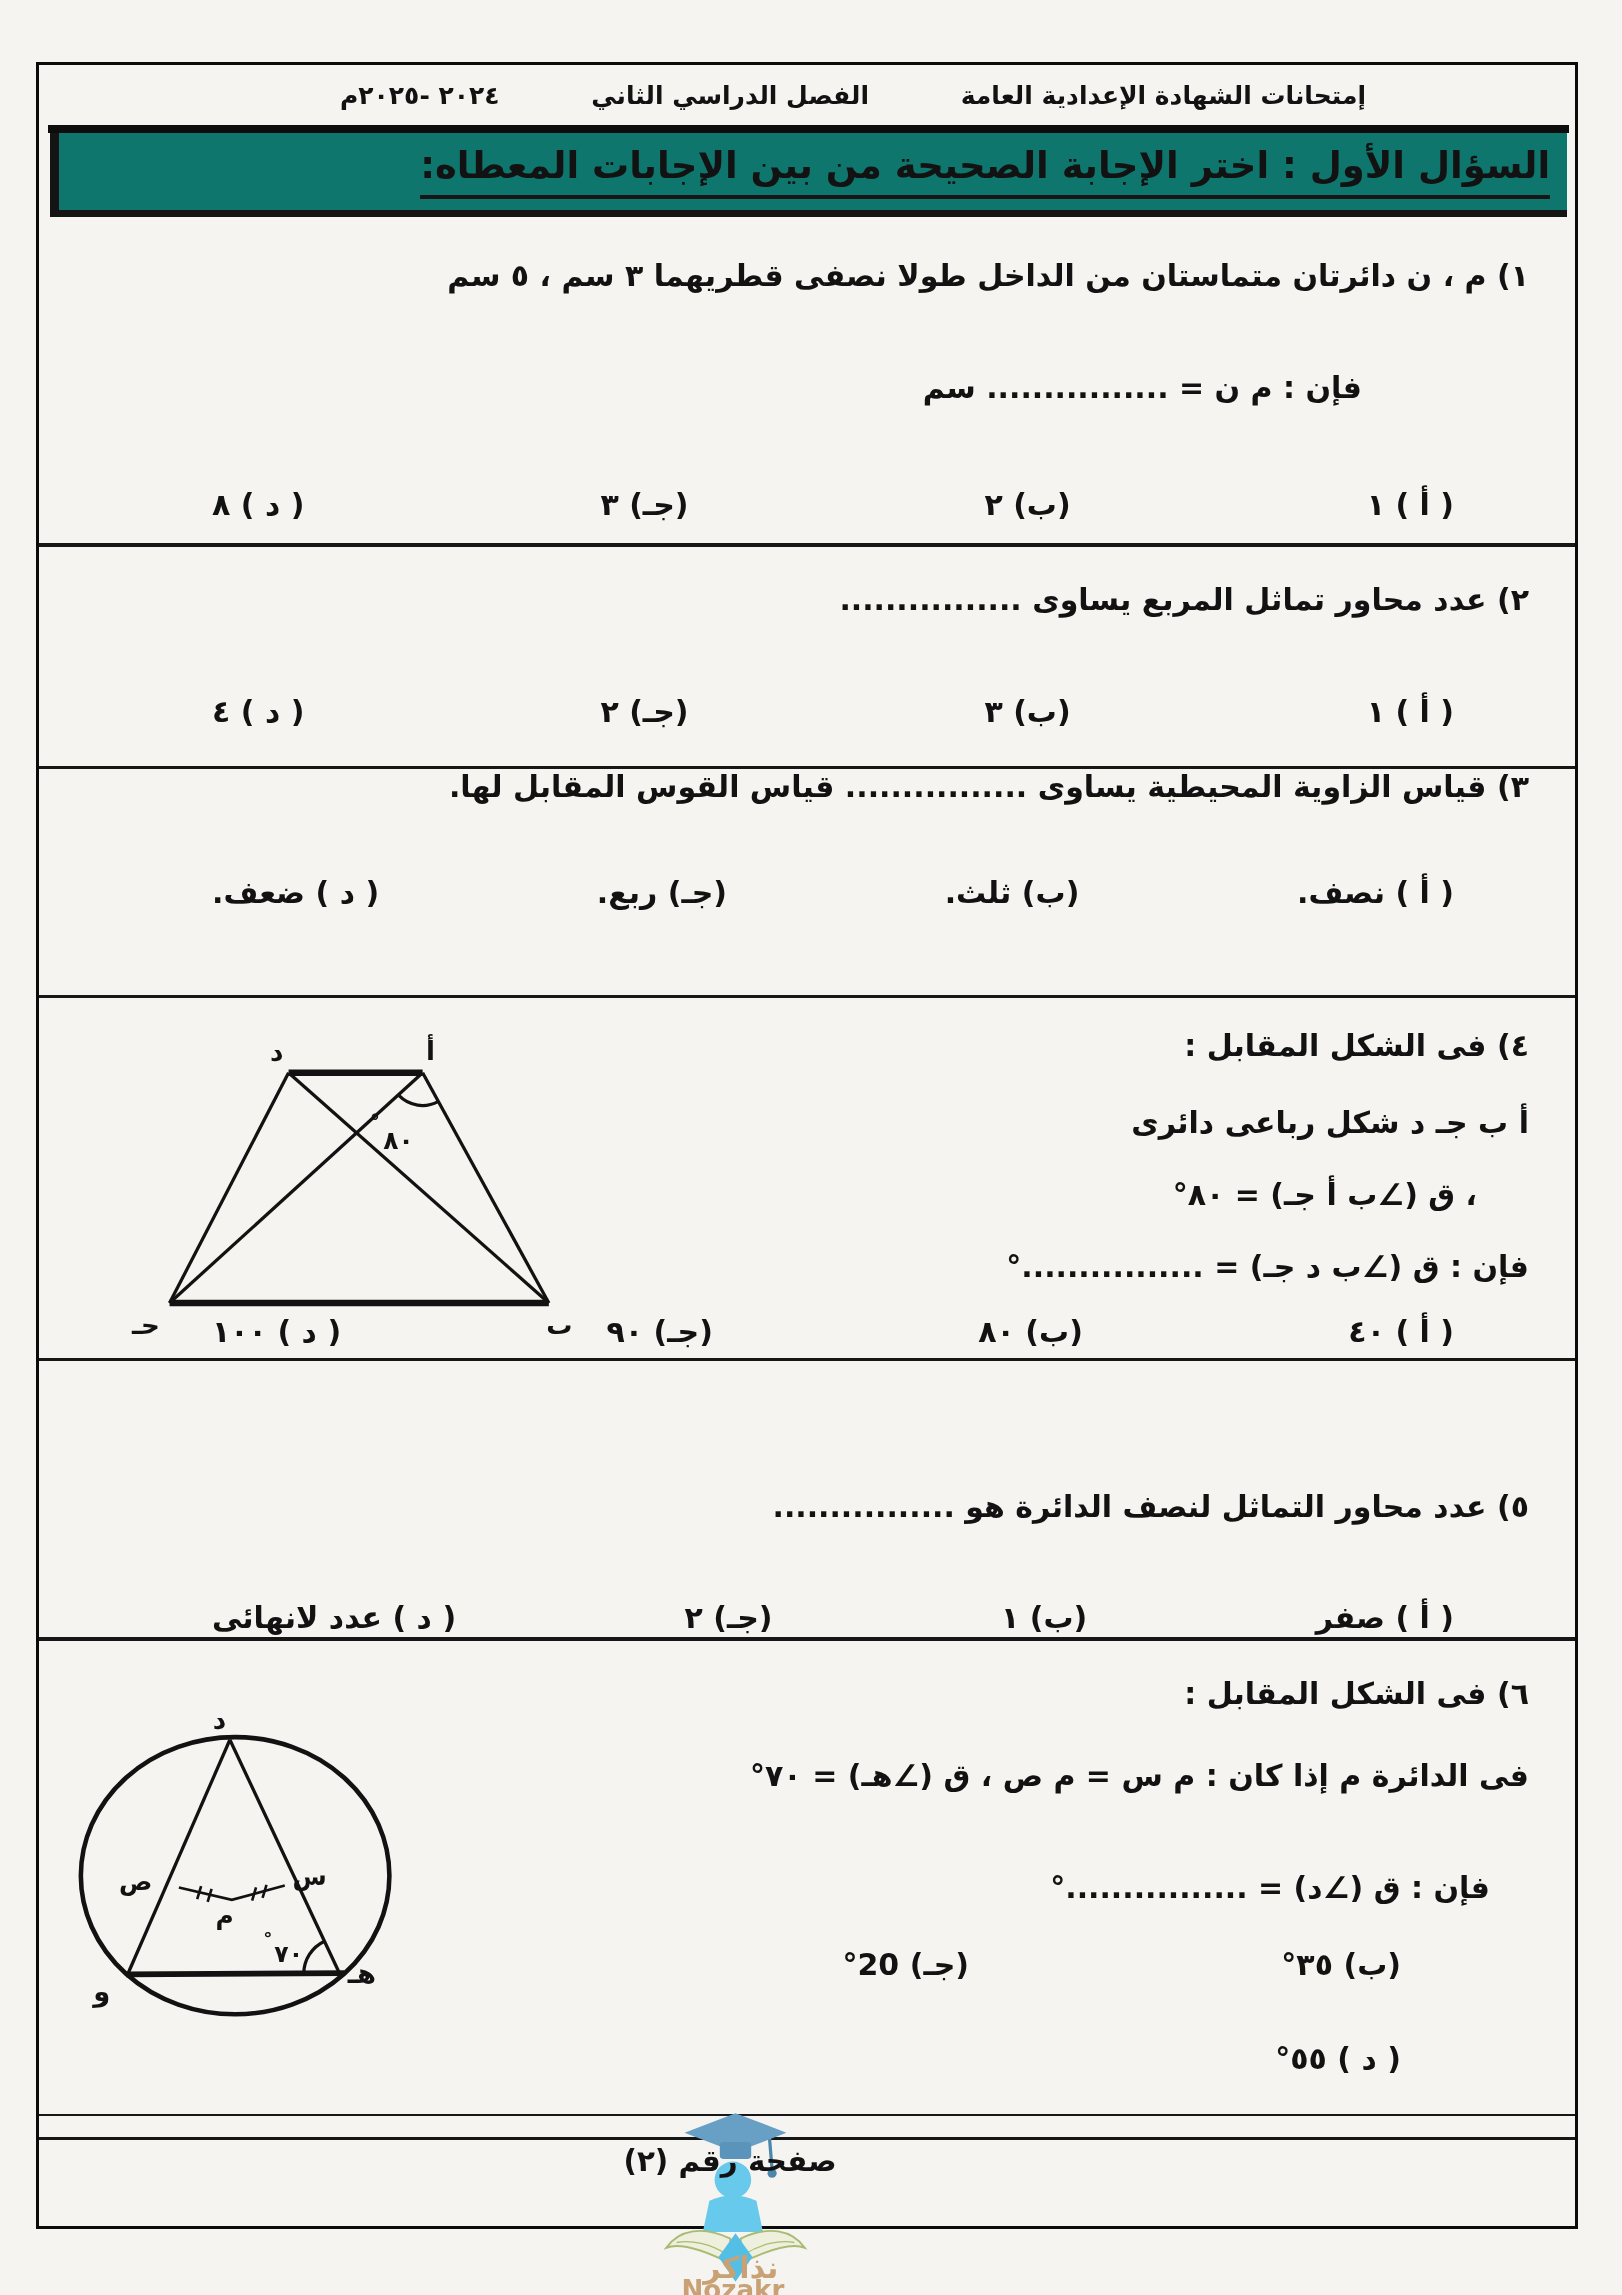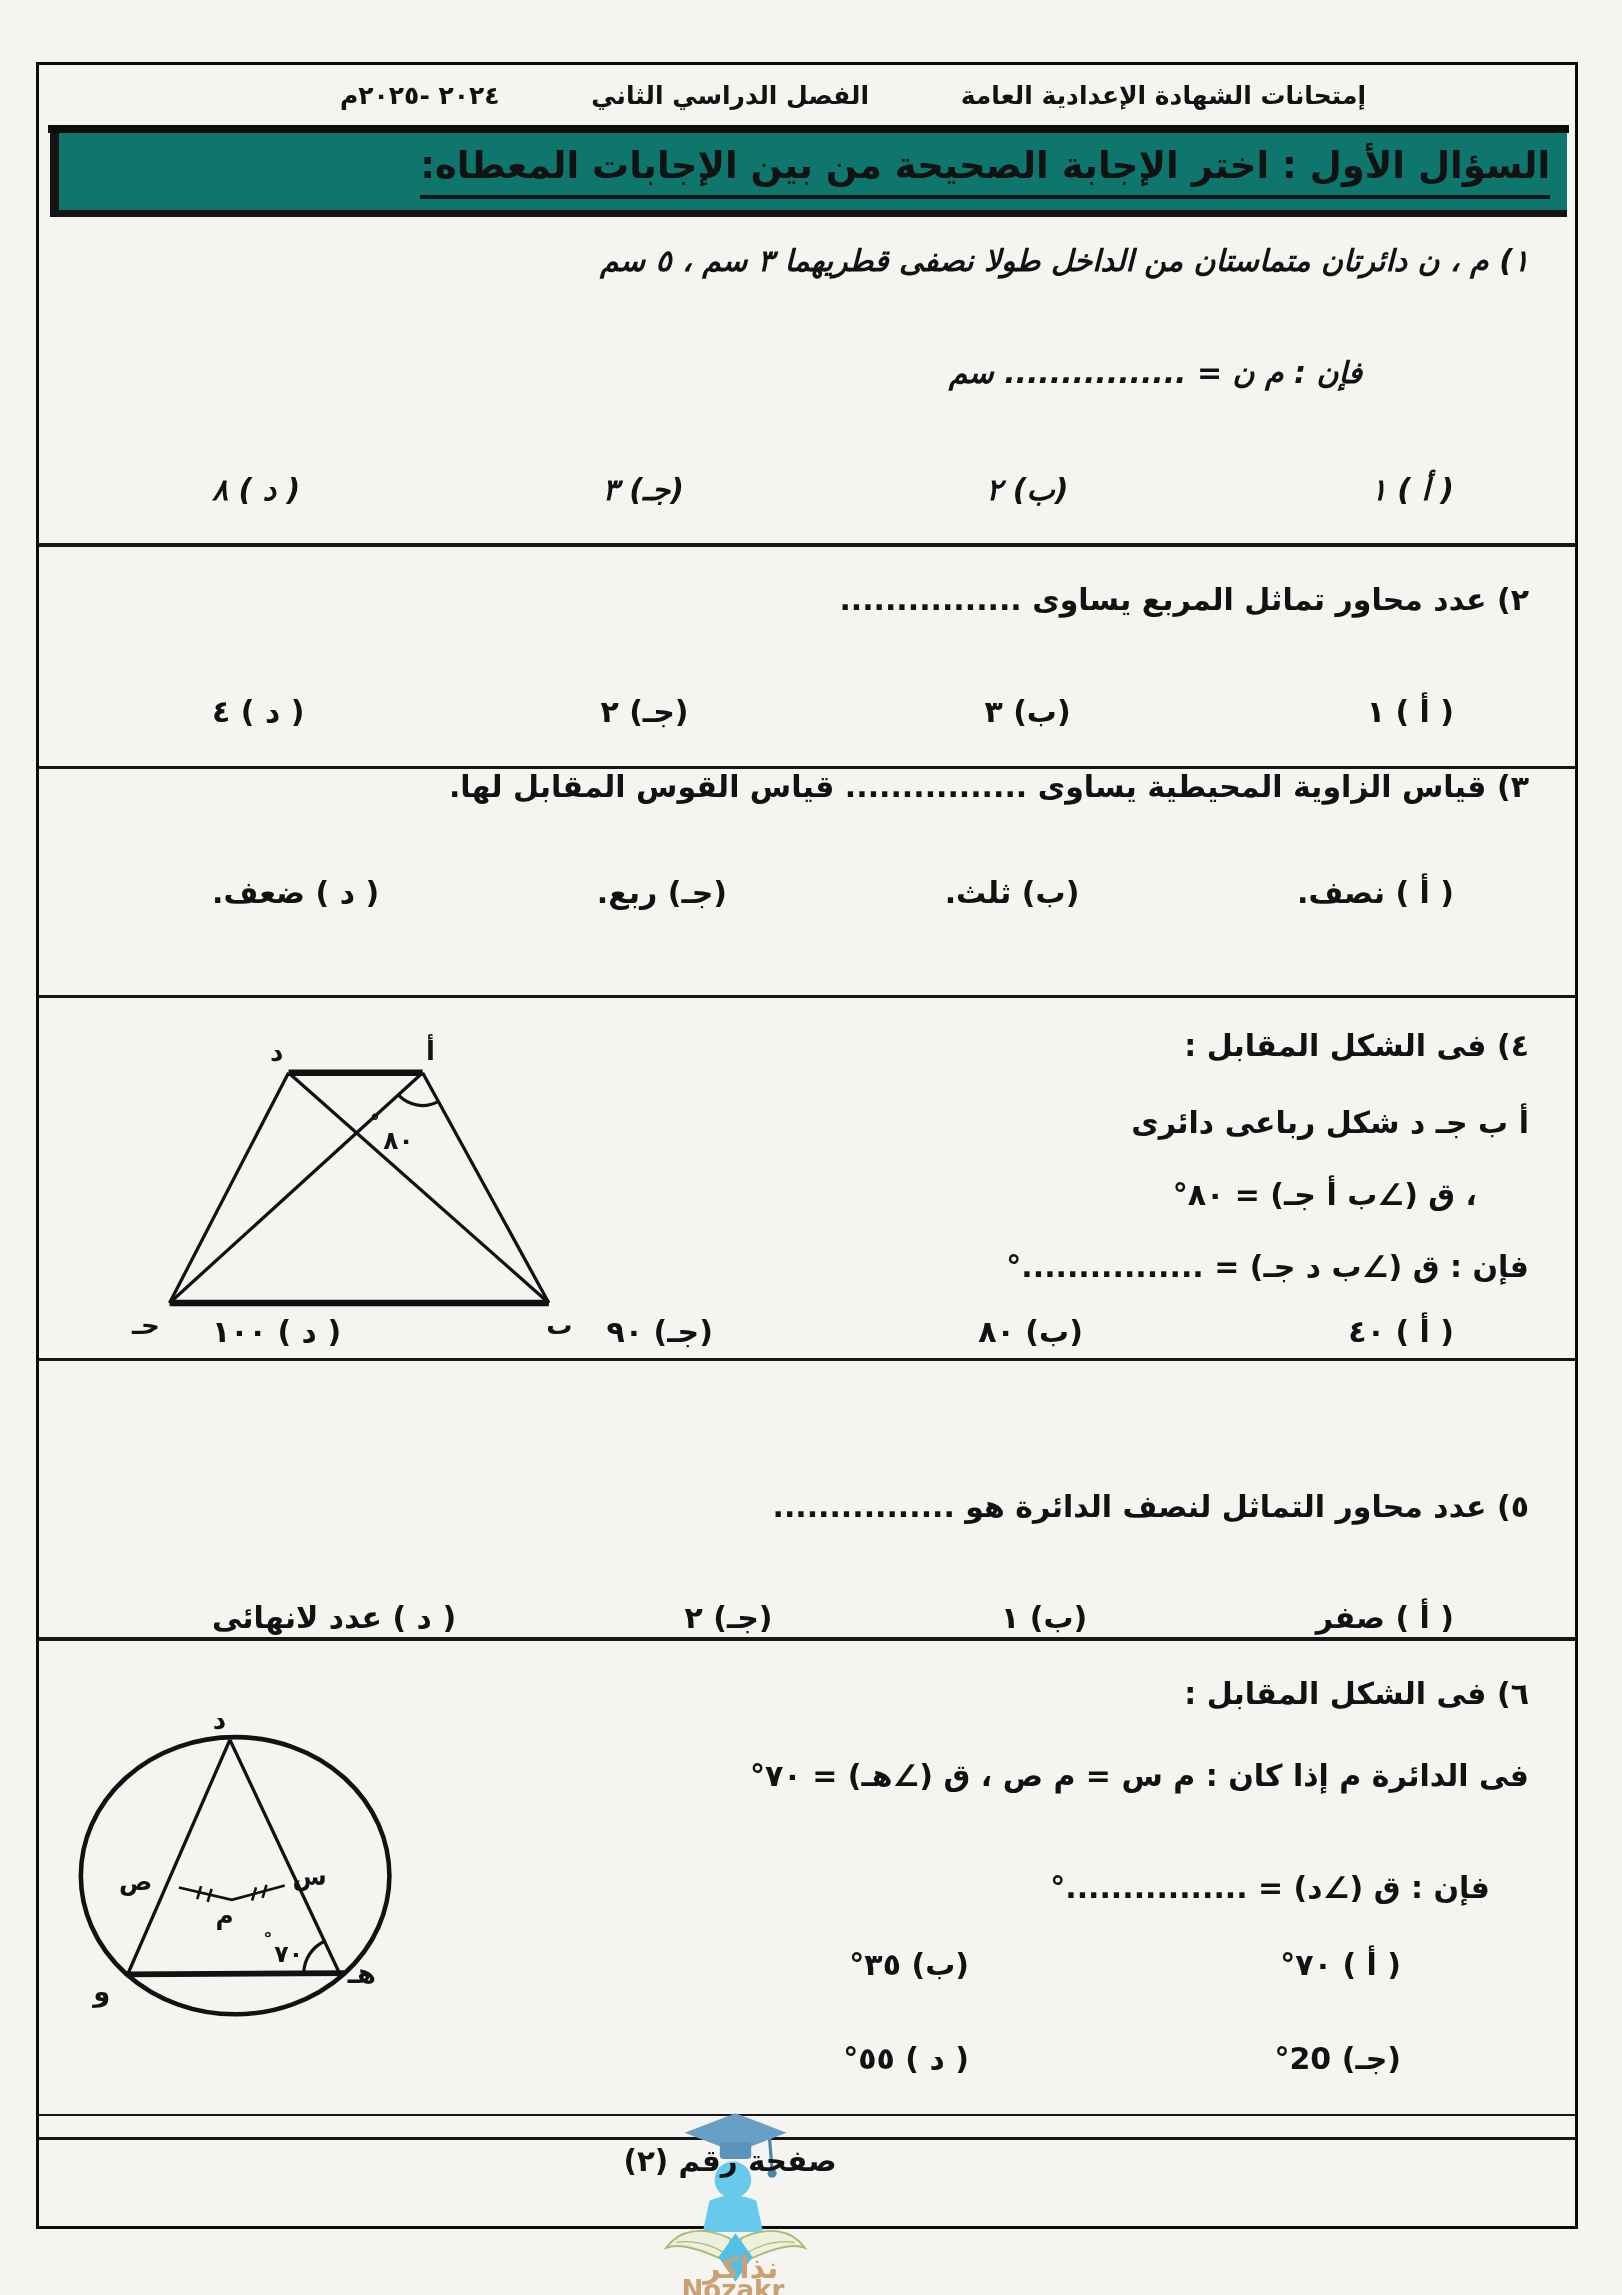--- a/index.html
+++ b/index.html
@@ -25,21 +25,21 @@
     display:flex;align-items:center;justify-content:flex-start;
     padding-right:17px;font-size:37px;box-sizing:content-box;white-space:nowrap;
   }
   .titlebar .tt{border-bottom:4.6px solid #161616;padding-bottom:7.9px;}
   
   .content{position:relative;font-size:30px;}
   .sep{height:3.3px;background:#171717;}
   .q{box-sizing:border-box;padding:0 46px 0 39px;text-align:right;}
   .qline{white-space:nowrap;}
   .opts{display:flex;justify-content:space-between;padding:0 75px 0 134px;white-space:nowrap;}
-  .q1{height:326px;padding-top:26px;font-style:italic;}
+  .q1{height:326px;padding-top:41px;}
   .q1 .l2{margin-top:77px;margin-right:167px;}
   .q1 .opts{margin-top:82px;}
   .q2{height:219px;padding-top:35px;border-radius:23px;}
   .q2 .opts{margin-top:77px;}
   .q3{height:226px;}
   .q3 .opts{margin-top:71px;}
   .q4{height:360px;position:relative;padding-top:30px;}
   .q4 .l2{margin-top:42px;}
   .q4 .l3{margin-top:37px;margin-right:52px;}
   .q4 .l4{margin-top:37px;}
@@ -192,21 +192,20 @@
             <text x="298" y="376" font-size="28" text-anchor="middle">°</text>
           </svg>
         </div>
         <div class="qline">
           <span>٦)</span>
           <span>فى الشكل المقابل :</span>
         </div>
         <div class="qline l2">فى الدائرة م إذا كان : م س = م ص ، ق (∠هـ) = ٧٠°</div>
         <div class="qline l3">فإن : ق (∠د) = ................°</div>
         <div class="opts6">
-          <span>( أ ) ٧٠°</span>
           <span>(ب) ٣٥°</span>
           <span>(جـ) 20°</span>
           <span>( د ) ٥٥°</span>
         </div>
       </div>
 
       <div class="frul1"></div>
       <div class="frul2"></div>
       <div class="flabel">صفحة رقم (٢)</div>
     </div>

